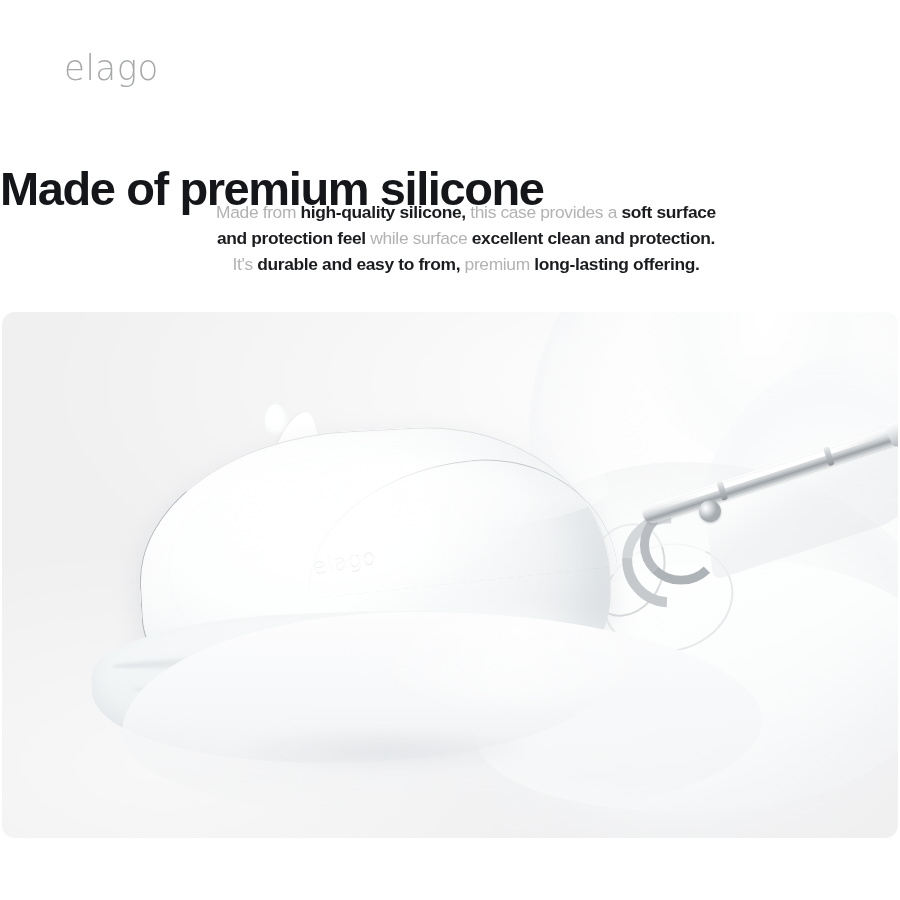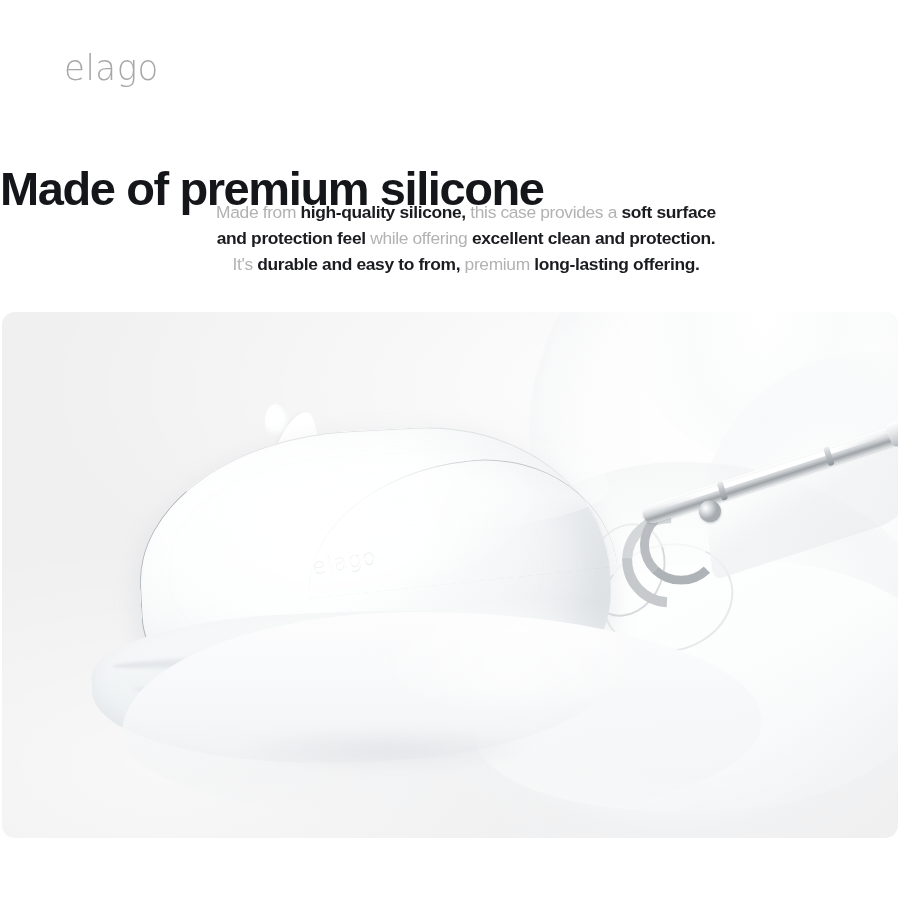--- a/index.html
+++ b/index.html
@@ -407,21 +407,21 @@
 <div class="page">
 
   <div class="brand-wrap">
     <span class="brand-logo">elago</span>
   </div>
 
   <h1 class="headline">Made of premium silicone</h1>
 
   <div class="subcopy">
     <span class="line"><span class="dim">Made from </span><span class="em">high-quality silicone,</span><span class="dim"> this case provides a </span><span class="em">soft surface</span></span>
-    <span class="line"><span class="em">and protection feel</span><span class="dim"> while offering </span><span class="em">excellent clean and protection.</span></span>
+    <span class="line"><span class="em">and protection feel</span><span class="dim"> while surface </span><span class="em">excellent clean and protection.</span></span>
     <span class="line"><span class="dim">It's </span><span class="em">durable and easy to from,</span><span class="dim"> premium </span><span class="em">long-lasting offering.</span></span>
   </div>
 
   <div class="photo-panel">
     <div class="photo-stage" aria-label="White silicone AirPods case with metal carabiner clip resting in flowing liquid silicone">
 
       <div class="panel-light"></div>
 
       <div class="cloud-a"></div>
       <div class="cloud-b"></div>

